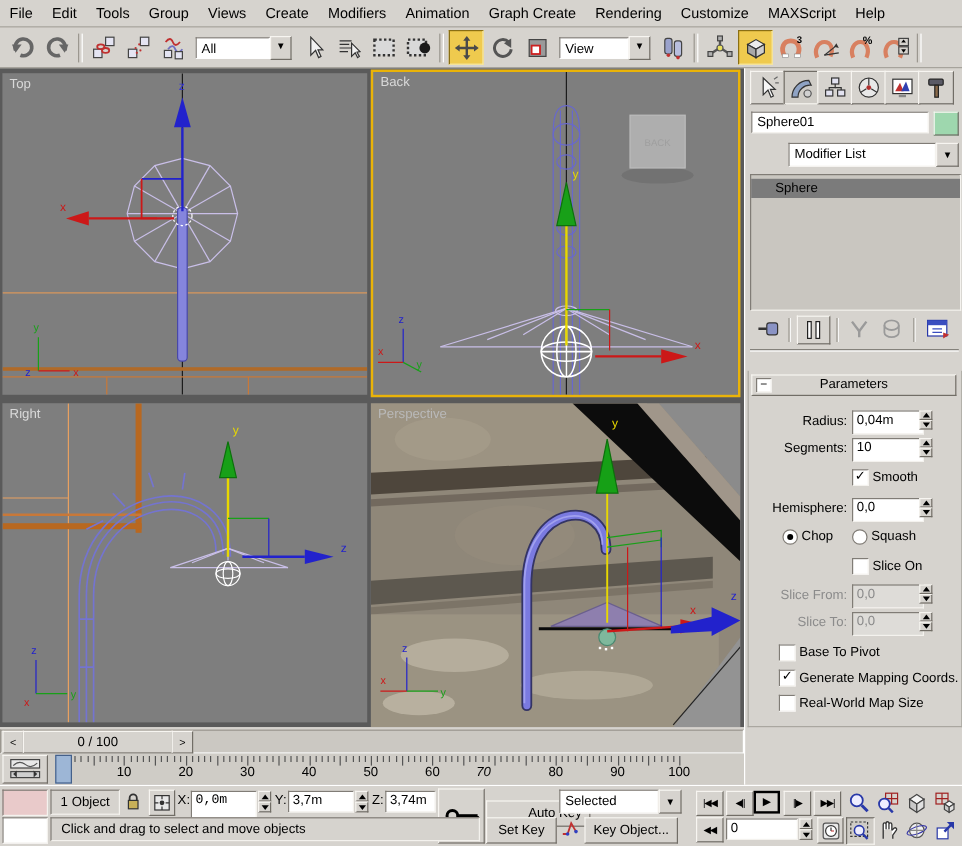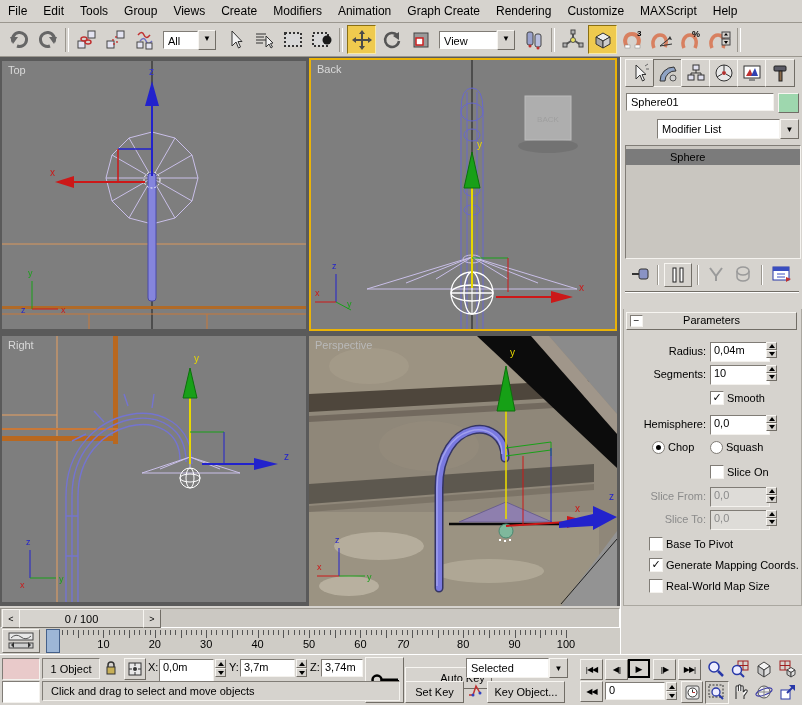--- a/index.html
+++ b/index.html
@@ -115,21 +115,21 @@
       </span>
     <span class="tbtn">
         <svg width="22" height="22" viewBox="0 0 22 22">
           <path d="M4,6 Q8,1 10,6 T16,6" fill="none" stroke="#c03030" stroke-width="1.5"></path>
           <path d="M6,12 Q10,7 12,12 T18,12" fill="none" stroke="#7070c0" stroke-width="1.5"></path>
           <rect x="3" y="13" width="6" height="6" fill="#e4e4f2" stroke="#444"></rect>
           <rect x="12" y="14" width="6" height="6" fill="#e4e4f2" stroke="#444"></rect>
         </svg>
       </span>
     <span class="dd" style="margin:0 4px;">
-      <span class="dd-text" style="width:35px;">All</span>
+      <span class="dd-text" style="width:62px;">All</span>
       <span class="dd-arrow raised">▼</span>
     </span>
     <span class="tbtn">
         <svg width="20" height="20" viewBox="0 0 20 20">
           <polygon points="7,1 7,16 11,12 13.5,18 15.5,17 13,11.5 17,11.5" fill="#f2f2f2" stroke="#333"></polygon>
         </svg>
       </span>
     <span class="tbtn">
         <svg width="20" height="20" viewBox="0 0 20 20">
           <line x1="2" y1="4" x2="12" y2="4" stroke="#333"></line>
@@ -629,21 +629,21 @@
 
     <div class="sunken abs" style="left:5px;top:36px;width:148px;height:18px;line-height:16px;padding-left:4px;box-sizing:border-box;"><span>Sphere01</span></div>
     <div class="abs" style="left:157px;top:36px;width:19px;height:18px;background:#9ed7ae;border:1px solid;border-color:#f7f5f1 #716d66 #716d66 #f7f5f1;"></div>
 
     <div class="abs" style="left:4px;top:62px;width:174px;height:20px;display:flex;">
       <span class="sunken" style="flex:1;line-height:18px;padding-left:4px;margin-left:32px;">Modifier List</span>
       <span class="raised btn" style="width:17px;font-size:8px;">▼</span>
     </div>
 
     <div class="abs" style="left:4px;top:88px;width:174px;height:112px;background:#c9c6c0;border:1px solid;border-color:#807c76 #f4f2ee #f4f2ee #807c76;">
-      <div style="margin-top:3px;height:16px;background:#7b7b7b;color:#000;line-height:16px;padding-left:44px;">Sphere</div>
+      <div style="margin-top:3px;height:16px;background:#7b7b7b;color:#000;line-height:16px;padding-left:20px;">Sphere</div>
     </div>
 
     <div class="abs" style="left:0;top:206px;width:182px;height:24px;">
       <span class="abs btn" style="left:8px;width:24px;height:22px;">
           <svg width="20" height="16" viewBox="0 0 20 16">
             <line x1="1" y1="8" x2="8" y2="8" stroke="#333" stroke-width="2"></line>
             <rect x="8" y="3" width="9" height="10" rx="2" fill="#8a93c4" stroke="#333"></rect>
           </svg>
         </span>
       <span class="abs" style="left:36px;top:2px;height:20px;border-left:1px solid #9b978f;border-right:1px solid #fff;"></span>
@@ -761,21 +761,21 @@
           <rect x="1" y="1" width="12" height="12" fill="#e8e8e8" stroke="#333"></rect>
           <circle cx="7" cy="7" r="2" fill="#333"></circle>
           <line x1="7" y1="1" x2="7" y2="4" stroke="#333"></line>
           <line x1="7" y1="10" x2="7" y2="13" stroke="#333"></line>
           <line x1="1" y1="7" x2="4" y2="7" stroke="#333"></line>
           <line x1="10" y1="7" x2="13" y2="7" stroke="#333"></line>
         </svg>
       </span>
 
     <span class="abs lbl" style="left:148px;top:6px;">X:</span>
-    <span class="abs fieldbox" style="left:159px;top:4px;width:55px;height:24px;">0,0m</span>
+    <span class="abs fieldbox" style="left:159px;top:4px;width:55px;height:24px;font-family:Liberation Mono, monospace;">0,0m</span>
     <span class="abs spin" style="left:215px;top:4px;">
         <div class="up"></div>
         <div class="dn"></div>
       </span>
     <span class="abs lbl" style="left:229px;top:6px;">Y:</span>
     <span class="abs fieldbox" style="left:240px;top:4px;width:55px;height:18px;">3,7m</span>
     <span class="abs spin" style="left:296px;top:4px;">
         <div class="up"></div>
         <div class="dn"></div>
       </span>

